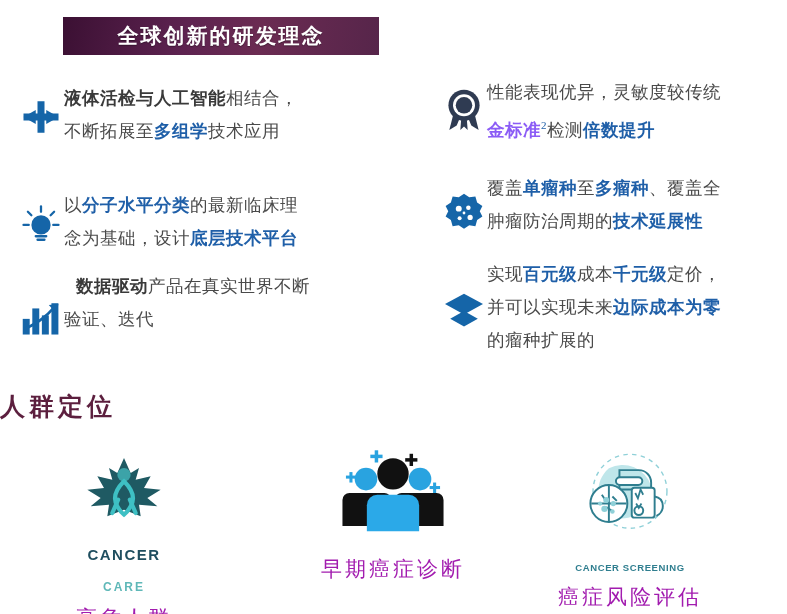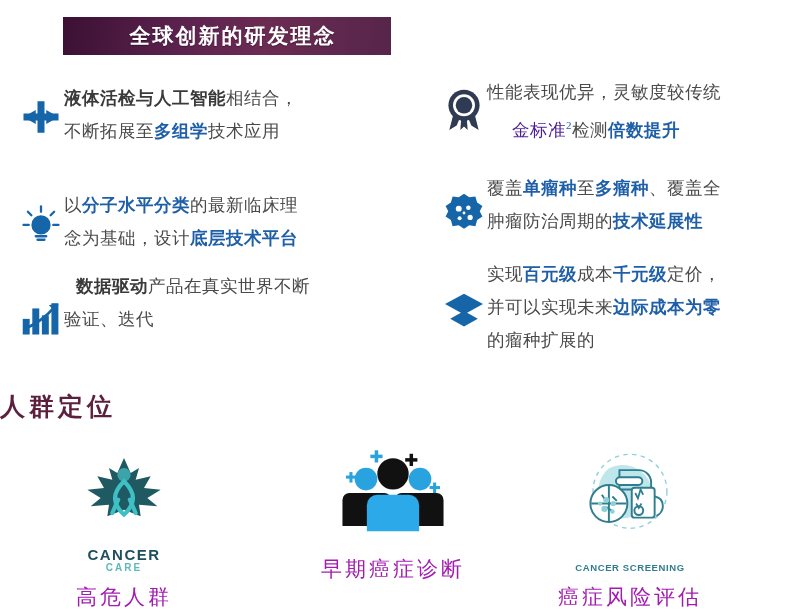--- a/index.html
+++ b/index.html
@@ -16,21 +16,21 @@
     position:absolute;height:38px;
     display:flex;align-items:center;justify-content:center;
   }
   .banner .btxt{
     color:#ffffff;font-size:21px;font-weight:bold;
     letter-spacing:2px;
     font-family:"Liberation Serif","DejaVu Serif",serif;
     text-shadow:0 1px 1px rgba(0,0,0,.35);
   }
   #banner-left{left:63px;top:17px;width:316px;
-    background:linear-gradient(100deg,#3b1033 0%,#5d2350 38%,#6b2b52 62%,#56254a 100%);padding-left:12px;}
+    background:linear-gradient(100deg,#3b1033 0%,#5d2350 38%,#6b2b52 62%,#56254a 100%);}
   #banner-right{left:460px;top:17px;width:255px;
     background:linear-gradient(100deg,#3b1033 0%,#5c2350 40%,#6e2d55 65%,#52214a 100%);}
   .bullet{position:absolute;display:flex;align-items:flex-start;}
   .bico{width:46px;flex:0 0 46px;display:flex;align-items:center;justify-content:center;}
   .btext{
     font-size:17.5px;line-height:33px;color:#4a4a4a;
     font-family:"Liberation Serif","DejaVu Serif",serif;
     letter-spacing:.5px;white-space:nowrap;
   }
   .sup{font-size:11px;vertical-align:super;color:#1f5fa8;}
@@ -68,21 +68,21 @@
     margin-top:10px;font-size:21px;color:#a21caf;letter-spacing:3px;
     font-family:"Liberation Serif","DejaVu Serif",serif;
   }
   .logo-word{
     font-family:"Liberation Sans","DejaVu Sans",sans-serif;
     font-weight:bold;color:#1f4e5f;font-size:15px;letter-spacing:1.5px;
     line-height:15px;margin-top:2px;
   }
   .logo-sub{
     font-family:"Liberation Sans","DejaVu Sans",sans-serif;
-    font-weight:bold;color:#5fb8b8;font-size:10px;letter-spacing:2px;margin-top:0;
+    font-weight:bold;color:#5fb8b8;font-size:12px;letter-spacing:2px;margin-top:18px;
   }
   .screen-word{
     font-family:"Liberation Sans","DejaVu Sans",sans-serif;
     font-weight:bold;color:#2f7e8f;font-size:9.5px;letter-spacing:.6px;margin-top:17px;
   }
 </style>
 </head>
 <body>
 
 <div class="slide">
@@ -156,21 +156,21 @@
           <path d="M36 32 L40 48 L32 43 L29 36 Z"></path>
           <path d="M21 35 L20 48 L24 44 L28 48 L27 35 Z"></path>
         </g>
         <circle cx="24" cy="21" r="17" fill="#2f3b52"></circle>
         <circle cx="24" cy="21" r="12" fill="#ffffff"></circle>
         <circle cx="24" cy="21" r="9" fill="#2f3b52"></circle>
       </svg>
     </div>
     <div class="btext">
         <div><span>性能表现优异，灵敏度较传统</span></div>
-        <div><span style="color: #4c1d95; font-weight: normal; margin-left: 25px;">金标准</span><sup class="sup">2</sup><span>检测</span><span style="color: rgb(31, 95, 168); font-weight: bold;">倍数提升</span></div>
+        <div><span style="color: #8b5cf6; font-weight: bold;">金标准</span><sup class="sup">2</sup><span>检测</span><span style="color: rgb(31, 95, 168); font-weight: bold;">倍数提升</span></div>
       </div>
   </div>
 
   <div class="bullet" id="b-r3">
     <div class="bico">
       <svg width="42" height="38" viewBox="0 0 48 44">
         <path fill="#1565a8" d="M24 2 L46 14 L24 26 L2 14 Z"></path>
         <path fill="#1565a8" d="M24 22 L40 31 L24 40 L8 31 Z"></path>
       </svg>
     </div>

